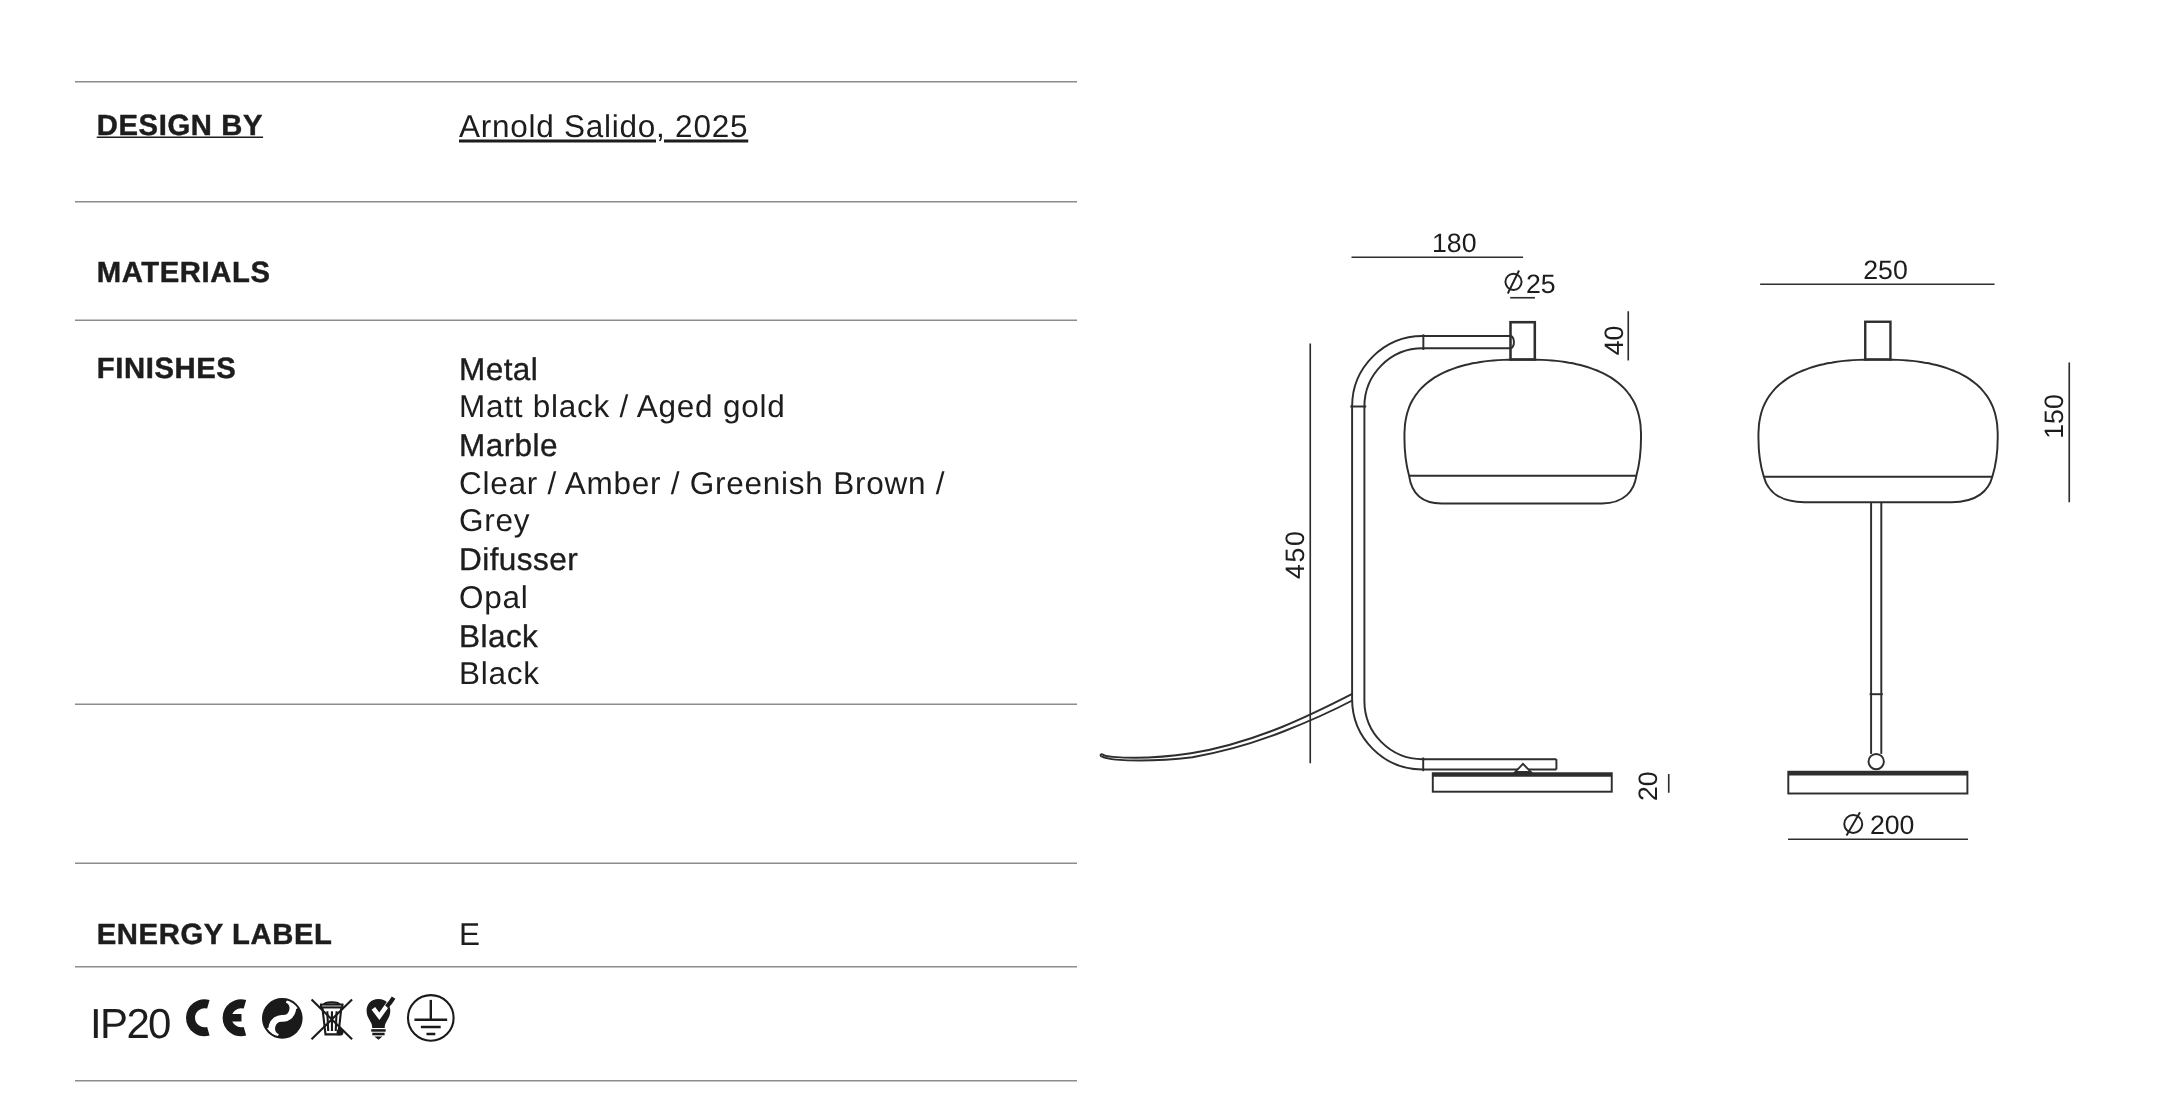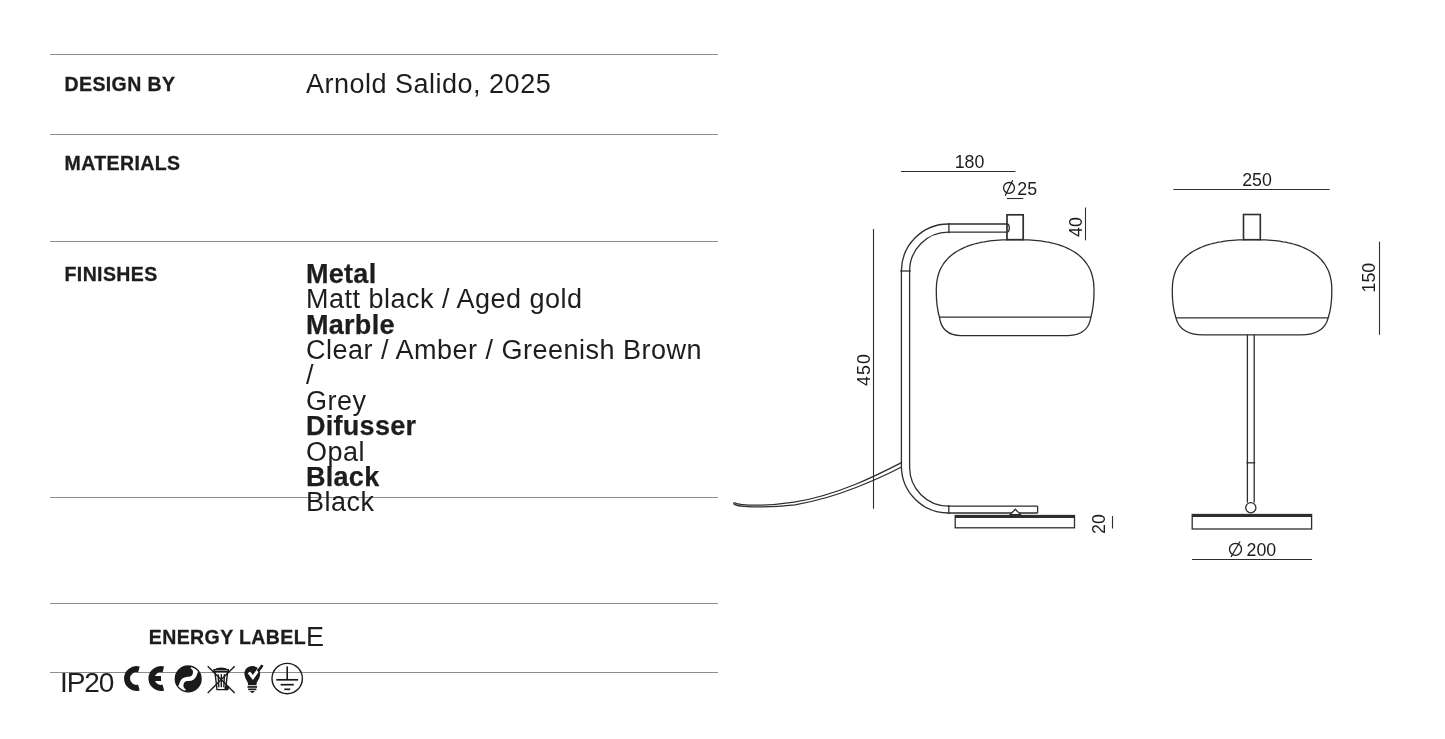--- a/index.html
+++ b/index.html
@@ -1,29 +1,29 @@
 <!DOCTYPE html>
 <html><head>
 <meta charset="utf-8">
 <style>
   html,body{margin:0;padding:0;}
   body{width:1445px;height:739px;background:#fff;position:relative;overflow:hidden;
        font-family:"Liberation Sans",sans-serif;color:#1d1d1d;}
   .tbl{position:absolute;left:50px;top:53.5px;width:668px;}
   .row{box-sizing:border-box;border-top:1.5px solid #8c8c8c;display:flex;padding-top:16.5px;}
-  .r1{height:80.3px;padding-top:17.5px;}
-  .r2{height:79.5px;}
-  .r3{height:255.3px;padding-top:19.5px;margin-top:28px;}
+  .r1{height:80.3px;padding-top:17.5px;text-decoration:underline;}
+  .r2{height:79.5px;align-items:center;}
+  .r3{height:255.3px;padding-top:19.5px;}
   .r4{height:106.4px;padding-top:19px;}
-  .r5{height:69.3px;padding-top:21px;text-align:right;}
+  .r5{height:69.3px;padding-top:35px;}
   .r6{height:76.5px;border-bottom:1.5px solid #8c8c8c;position:relative;padding-top:0;}
   .lab{width:256px;padding-left:14.5px;box-sizing:border-box;font-weight:bold;font-size:19.5px;
        letter-spacing:0.4px;line-height:25.4px;-webkit-text-stroke:0.3px #1d1d1d;}
-  .val{font-size:27px;line-height:25.4px;letter-spacing:0.5px;}
-  .val b{font-weight:bold;letter-spacing:0.3px;text-align:right;-webkit-text-stroke:0.25px #1d1d1d;}
+  .val{font-size:21px;line-height:25.4px;letter-spacing:0.5px;}
+  .val b{font-weight:normal;letter-spacing:0.3px;text-align:right;-webkit-text-stroke:0.25px #1d1d1d;}
 </style>
 </head>
 <body>
 <div class="tbl">
   <div class="row r1">
       <div class="lab">DESIGN BY</div>
       <div class="val">Arnold Salido, 2025</div>
     </div>
   <div class="row r2">
       <div class="lab">MATERIALS</div>

